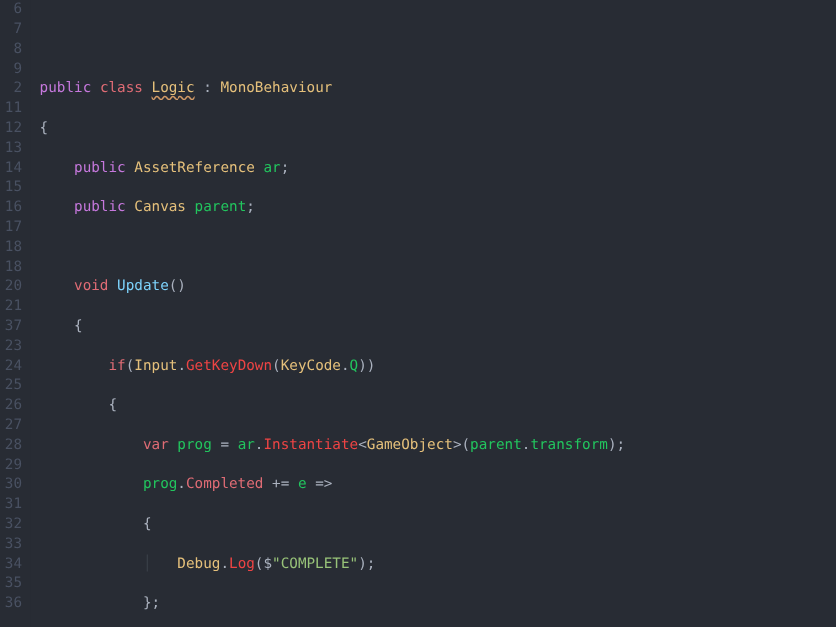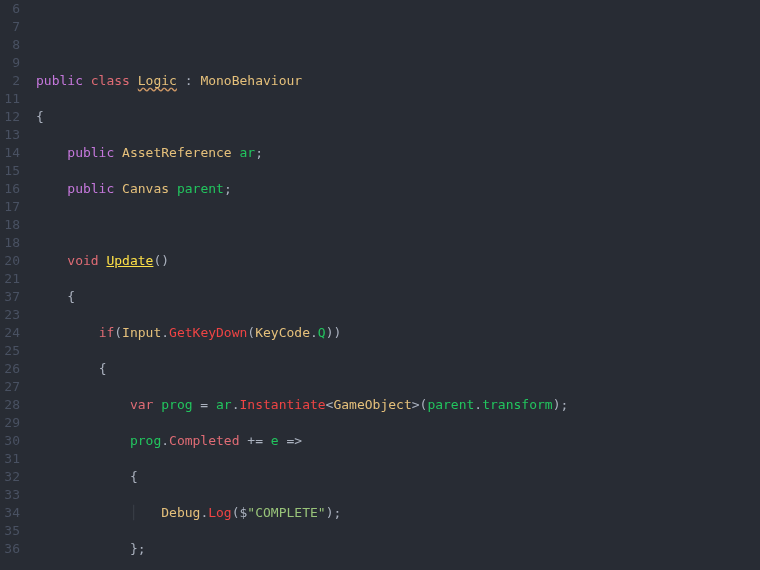--- a/index.html
+++ b/index.html
@@ -34,21 +34,21 @@
     white-space: pre;
     margin-top: 36px;
   }
   .code .row {
     height: 18px;
   }
   .kw-mod { color: #c678dd; }
   .kw-red { color: #e06c75; }
   .kw-type { color: #e5c07b; }
   .fn { color: #ef4444; }
-  .fn-def { color: #fde047; text-decoration: underline; }
+  .fn-def { color: #7dd3fc; }
   .str { color: #98c379; }
   .punct { color: #abb2bf; }
   .ident { color: #22c55e; }
   .prop { color: #e06c75; text-align: center; }
   .classname-hl {
     color: #e5c07b;
     text-decoration: underline;
     text-decoration-color: #d19a66;
     text-decoration-style: wavy;
     text-underline-offset: 2px;

